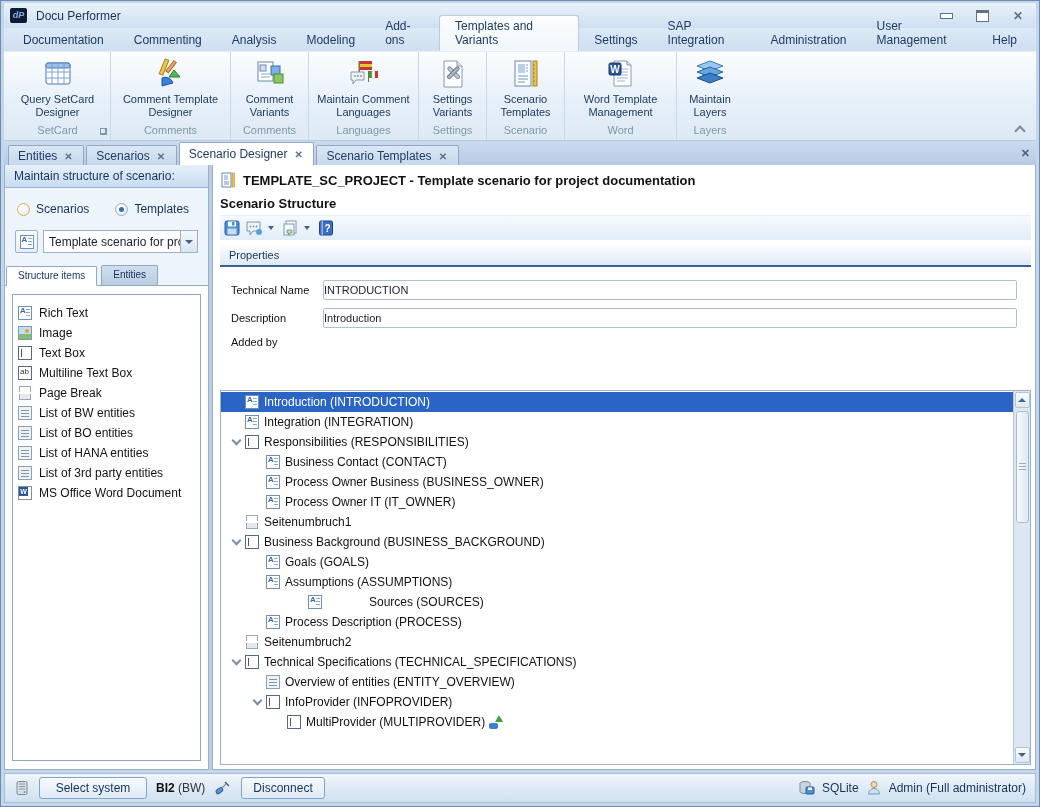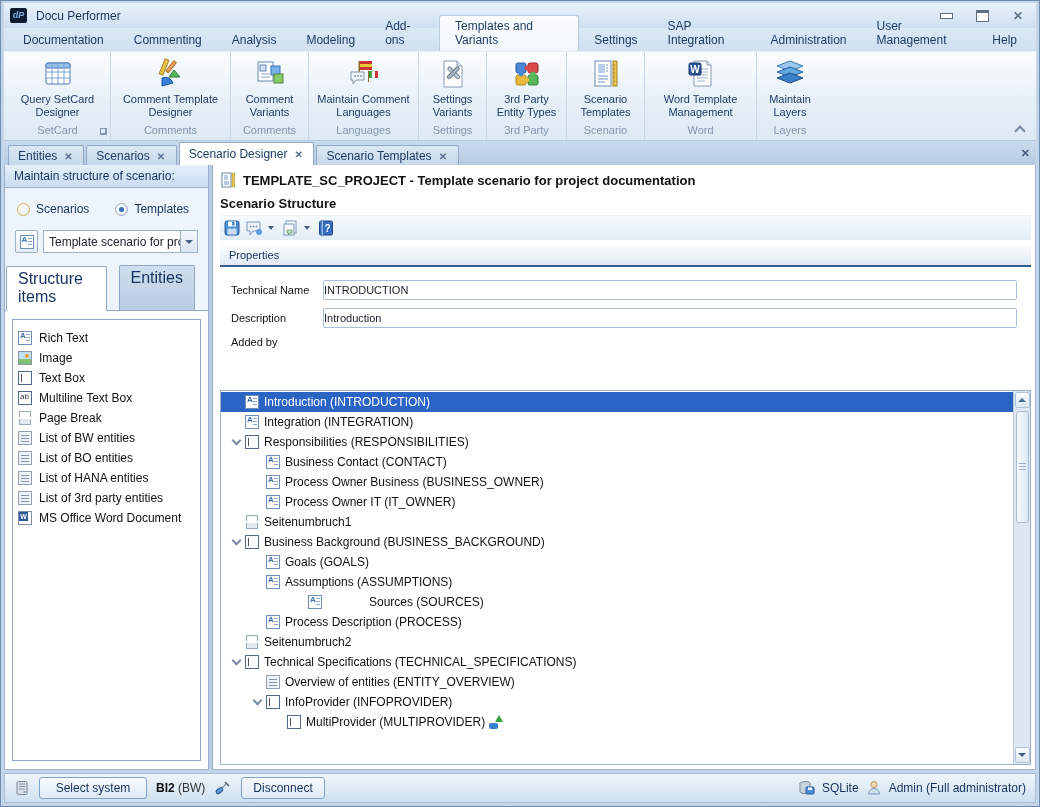--- a/index.html
+++ b/index.html
@@ -76,22 +76,22 @@
   .icon-btn { width:23px; height:23px; border:1px solid #9ab0cc; border-radius:2px;
               background:linear-gradient(#fdfefe,#e4edf6); display:flex; align-items:center; justify-content:center; }
   .combo { flex:1; height:23px; border:1px solid #9ab0cc; background:#fff; display:flex; align-items:center;
            font-size:12px; color:#223; padding-left:5px; overflow:hidden; }
   .combo-text { white-space:nowrap; overflow:hidden; flex:1; }
   .arrow-btn { width:17px; height:100%; flex:none; background:linear-gradient(#f4f8fc,#d9e5f1);
                border-left:1px solid #9ab0cc; display:flex; align-items:center; justify-content:center; }
   .caret-down { width:0; height:0; border-left:4px solid transparent; border-right:4px solid transparent;
                 border-top:4px solid #4a6080; }
   .lp-tabs { display:flex; padding:0 1px; }
-  .lp-tab { padding:3px 11px 4px; font-size:16px; color:#15325e; border:1px solid #8fa8c8; border-bottom:none;
-            border-radius:2px 2px 0 0; background:linear-gradient(#cfdeee,#b9cde2); margin-right:12px; }
+  .lp-tab { padding:3px 11px 4px; font-size:10px; color:#15325e; border:1px solid #8fa8c8; border-bottom:none;
+            border-radius:2px 2px 0 0; background:linear-gradient(#cfdeee,#b9cde2); margin-right:4px; }
   .lp-tab.active { background:#fff; border-bottom:1px solid #fff; position:relative; top:1px; }
   .lp-content { flex:1; background:#fff; border-top:1px solid #8fa8c8; padding:8px 7px; min-height:0; }
   .lp-list { height:100%; border:1px solid #8fa8c8; padding:8px 5px; overflow:hidden; }
   .lp-item { display:flex; align-items:center; gap:7px; height:20px; font-size:12px; color:#111; }
 
   
   .ic { width:14px; height:14px; position:relative; display:inline-block; flex:none; }
   .ic-rich { background:#fff; border:1px solid #6e8fb8; }
   .ic-rich::before { content:"A"; position:absolute; left:1px; top:-1px; font:bold 8px "Liberation Sans",sans-serif; color:#3a6ab0; }
   .ic-rich::after { content:""; position:absolute; right:1px; top:2px; width:4px; height:9px;
@@ -294,38 +294,20 @@
               <path d="M20 3v5h5" fill="#dce6f0" stroke="#8a9ab0"></path>
               <rect x="9" y="13" width="15" height="3.4" rx="1.5" fill="#c2cdd8" stroke="#788898" transform="rotate(45 16.5 15)"></rect>
               <rect x="9" y="13" width="15" height="3.4" rx="1.5" fill="#aab8c6" stroke="#68788a" transform="rotate(-45 16.5 15)"></rect>
             </svg>
         </span>
         <span class="rlabel">Settings Variants</span>
       </div>
       <div class="rgroup-label">Settings</div>
     </div>
 
-    <div class="rgroup" style="width:80px">
-      <div class="rbtn">
-        <span class="ricon">
-          <svg width="32" height="32" viewBox="0 0 32 32">
-              <rect x="5" y="5" width="10" height="10" rx="2" fill="#4a86d8" stroke="#2a5aa0"></rect>
-              <rect x="17" y="5" width="10" height="10" rx="2" fill="#d84a4a" stroke="#a02a2a"></rect>
-              <rect x="5" y="17" width="10" height="10" rx="2" fill="#e8b83a" stroke="#b08a20"></rect>
-              <rect x="17" y="17" width="10" height="10" rx="2" fill="#58b858" stroke="#2a8030"></rect>
-              <circle cx="16" cy="10" r="2.4" fill="#d84a4a"></circle>
-              <circle cx="10" cy="16" r="2.4" fill="#4a86d8"></circle>
-              <circle cx="22" cy="16" r="2.4" fill="#58b858"></circle>
-              <circle cx="16" cy="22" r="2.4" fill="#e8b83a"></circle>
-            </svg>
-        </span>
-        <span class="rlabel">3rd Party Entity Types</span>
-      </div>
-      <div class="rgroup-label">3rd Party</div>
-    </div>
 
     <div class="rgroup" style="width:78px">
       <div class="rbtn">
         <span class="ricon">
           <svg width="32" height="32" viewBox="0 0 32 32">
               <rect x="5" y="3" width="16" height="25" fill="#fff" stroke="#6888b0"></rect>
               <rect x="8" y="6" width="7" height="9" fill="#b8cfe8"></rect>
               <path d="M8 18h10M8 21h10M8 24h7M16 7h2M16 10h2M16 13h2" stroke="#6a94c8"></path>
               <rect x="23" y="3" width="4" height="25" fill="#e8c44a" stroke="#a8862a"></rect>
               <path d="M23 7h2M23 11h2M23 15h2M23 19h2M23 23h2" stroke="#a8862a"></path>

